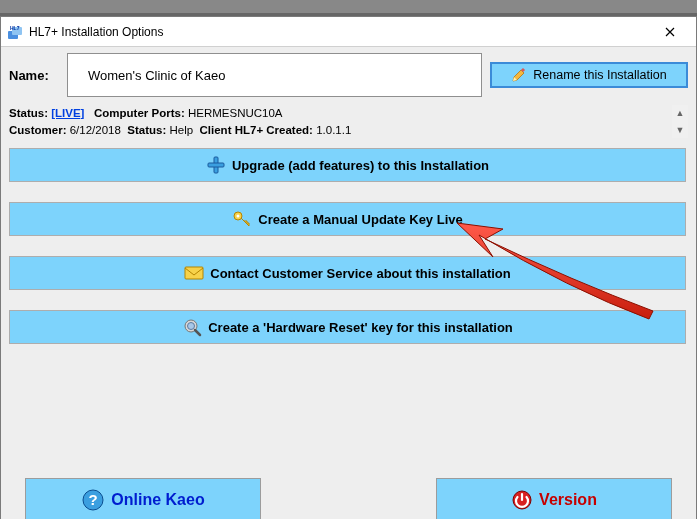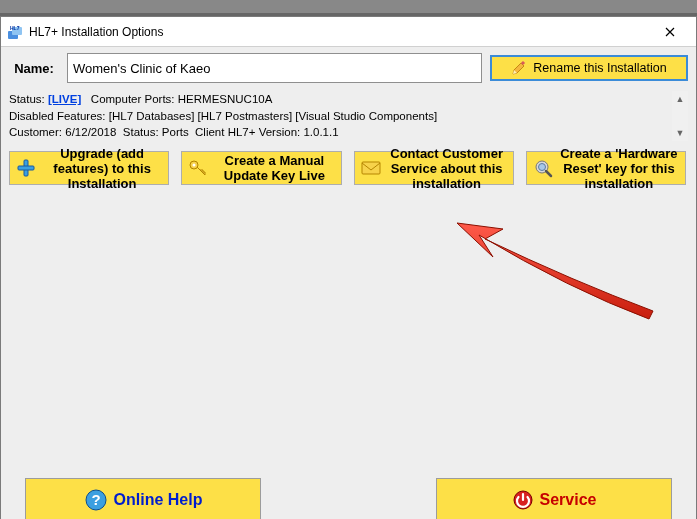--- a/index.html
+++ b/index.html
@@ -47,33 +47,32 @@
     display: flex; flex-direction: column;
     overflow: hidden;
   }
   .row-name {
     display: flex; align-items: center; gap: 8px;
     margin-bottom: 8px;
   }
   .lbl-name {
     font-weight: bold; font-size: 13px; color: #000;
     width: 50px;
-    text-align: center;
   }
   .name-input {
     flex: 1;
-    height: 30px;
+    height: 44px;
     border: 1px solid #8f8f8f;
     background: #fff;
-    padding: 0 5px;
+    padding: 0 20px;
     font-size: 13px;
     font-family: inherit;
   }
   .btn {
-    background: #fde047;
+    background: #7dd3fc;
     border: 1px solid #adadad;
     font-family: inherit;
     cursor: pointer;
     display: flex; align-items: center; justify-content: center;
     gap: 6px;
   }
   .btn.rename {
     width: 198px; height: 26px;
     border: 2px solid #3b8bd8;
     font-size: 12.5px;
@@ -81,33 +80,33 @@
   .info-wrap {
     position: relative;
     padding-right: 18px;
     margin-bottom: 6px;
   }
   .info {
     font-size: 11.5px;
     line-height: 1.45;
     color: #000;
   }
-  .info b { font-weight: normal; }
+  .info b { font-weight: bold; }
   .info .live { color: #0040e0; font-weight:bold;text-decoration:underline;}
   .scroll {
     position: absolute; right:0; top:0; bottom:0; width:16px;
     background:#f0f0f0;
     display:flex; flex-direction:column; justify-content:space-between;
   }
   .scroll .arr {
     height:16px; display:flex; align-items:center; justify-content:center;
     color:#666; font-size:9px;
   }
   .wide-btns {
-    display:flex; flex-direction:row; gap:12px;
+    display:flex; flex-direction:column; gap:20px;
     margin-top:4px;
     padding-right:2px;
   }
   .btn.wide {
     width: 100%; height: 34px;
     font-size: 13px; font-weight: bold;
     color:#000;
   }
   .bottom-row {
     margin-top:auto;
@@ -165,26 +164,23 @@
       </button>
     </div>
 
     <div class="info-wrap">
       <div class="info">
         <div>
           <b>Status:</b> <span class="live">[LIVE]</span>&nbsp;&nbsp;
           <b>Computer Ports:</b> <span>HERMESNUC10A</span>
         </div>
         <div>
-          <b>Disabled Features:</b> <span>[HL7 Databases] [HL7 Postmasters] [Visual Studio Components]</span>
-        </div>
-        <div>
           <b>Customer:</b> <span>6/12/2018</span>&nbsp;
-          <b>Status:</b> <span>Ports</span>&nbsp;
-          <b>Client HL7+ Version:</b> <span>1.0.1.1</span>
+          <b>Status:</b> <span>Help</span>&nbsp;
+          <b>Client HL7+ Created:</b> <span>1.0.1.1</span>
         </div>
       </div>
       <div class="scroll">
         <div class="arr">▲</div>
         <div class="arr">▼</div>
       </div>
     </div>
 
     <div class="wide-btns">
       <button class="btn wide">
@@ -231,31 +227,31 @@
     </div>
 
     <div class="bottom-row">
       <button class="btn big help">
         <span class="icon">
           <svg width="24" height="24" viewBox="0 0 24 24">
             <circle cx="12" cy="12" r="10" fill="#3b9fe0" stroke="#0a4d8f"></circle>
             <text x="12" y="17" text-anchor="middle" font-size="15" font-weight="bold" fill="#fff">?</text>
           </svg>
         </span>
-        <span>Online Help</span>
+        <span>Online Kaeo</span>
       </button>
       <button class="btn big cancel">
         <span class="icon">
           <svg width="22" height="22" viewBox="0 0 22 22">
             <circle cx="11" cy="11" r="9" fill="#d82020" stroke="#7a0000"></circle>
             <path d="M11 5 L11 11" stroke="#fff" stroke-width="2.2" stroke-linecap="round"></path>
             <path d="M6.5 8 A6 6 0 1 0 15.5 8" fill="none" stroke="#fff" stroke-width="2.2" stroke-linecap="round"></path>
           </svg>
         </span>
-        <span>Service</span>
+        <span>Version</span>
       </button>
     </div>
 
   </div>
 
   <svg class="arrow-anno" width="230" height="130" viewBox="0 0 230 130">
     <defs>
       <linearGradient id="ag" x1="0" y1="0" x2="0" y2="1">
         <stop offset="0" stop-color="#ff5a4a"></stop>
         <stop offset="1" stop-color="#c81e0e"></stop>

